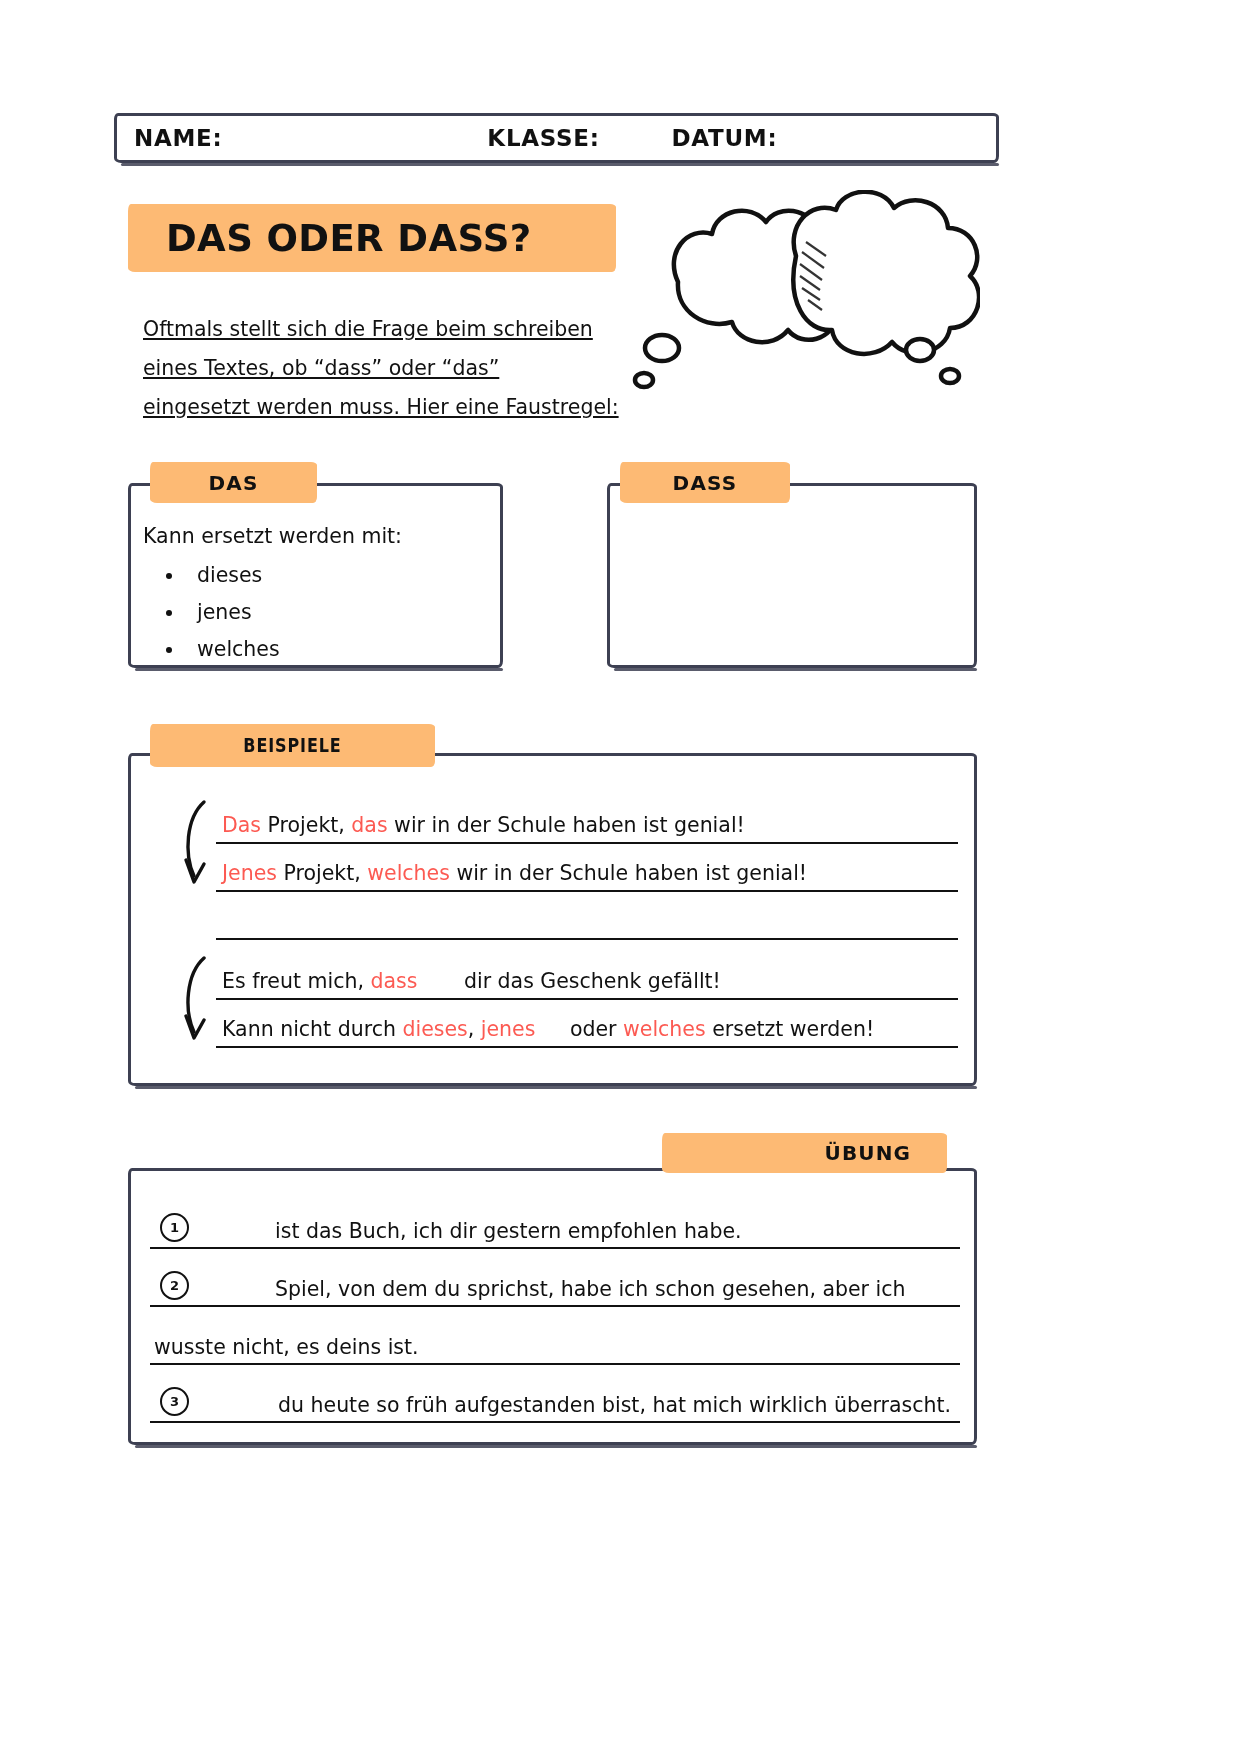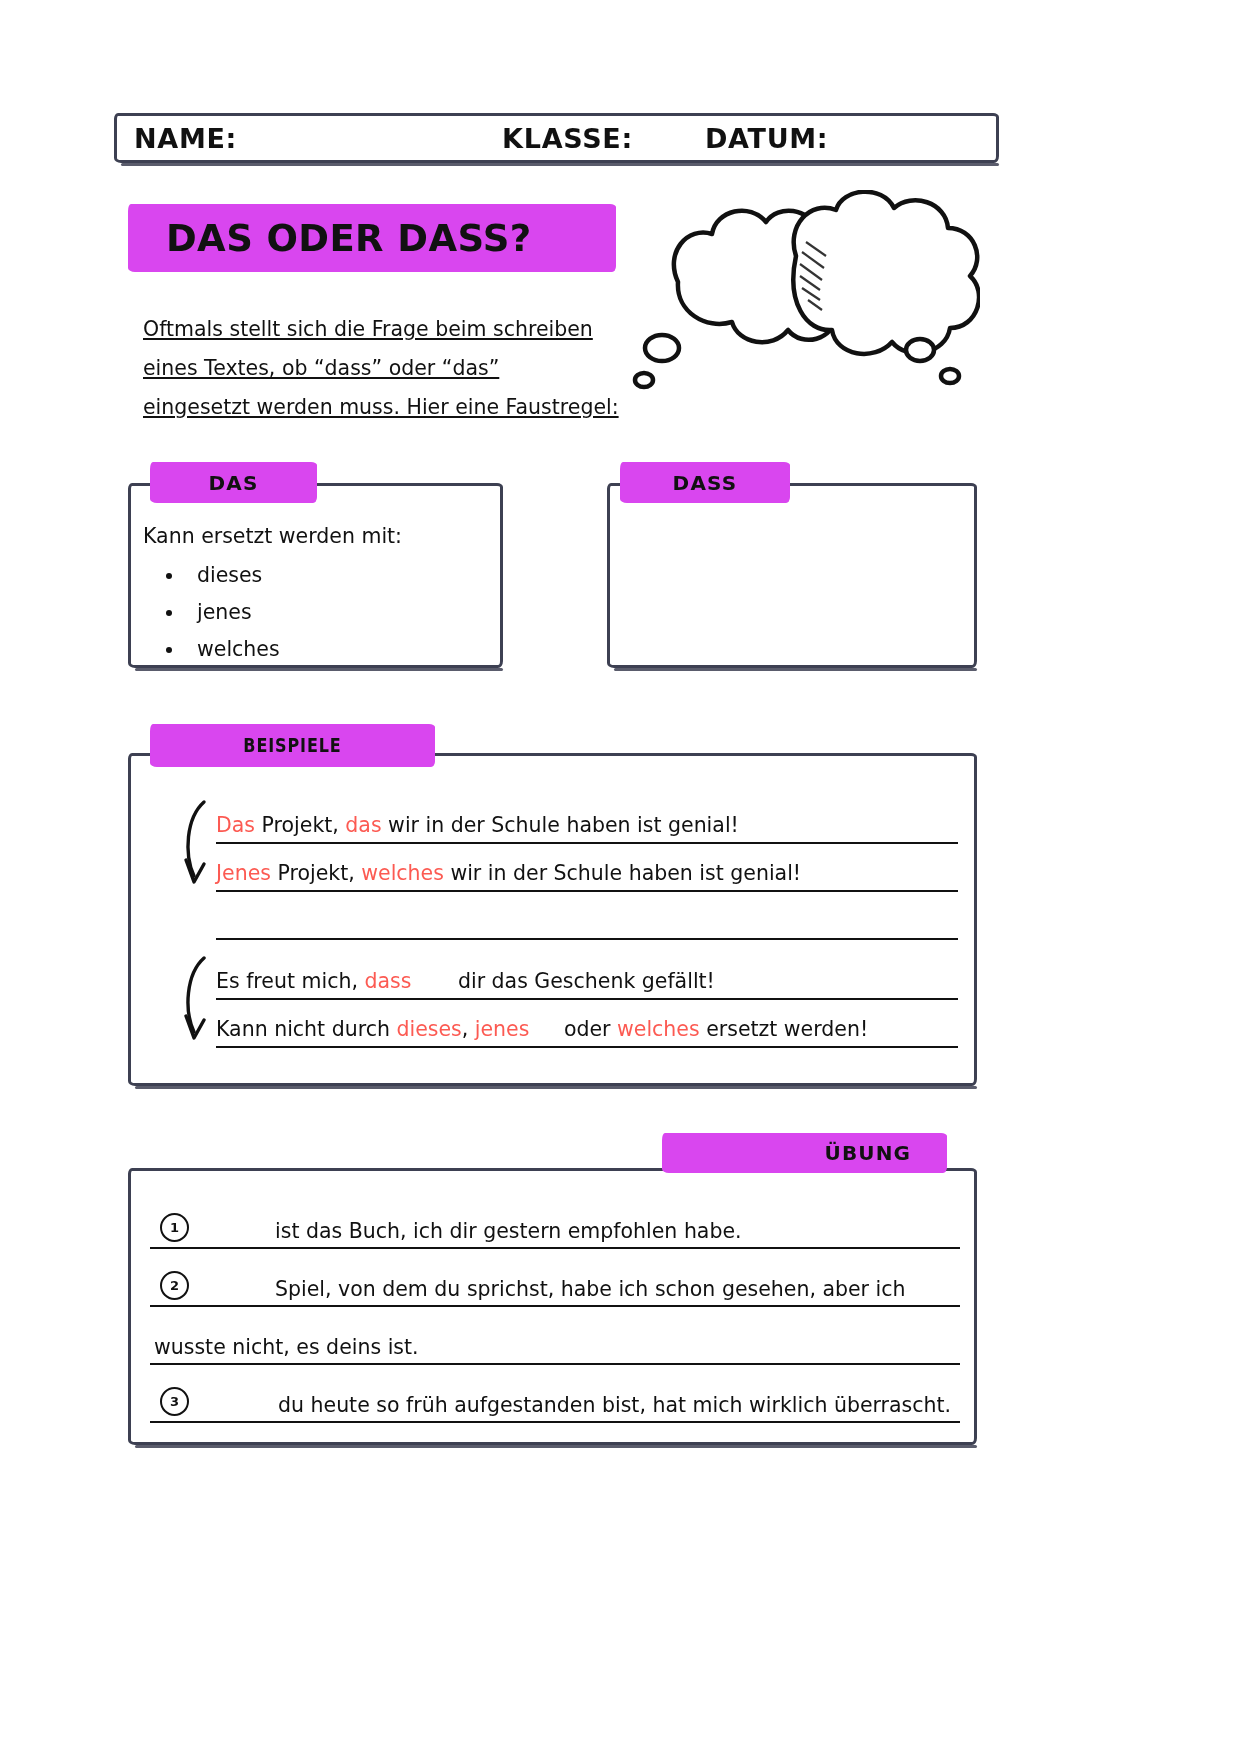--- a/index.html
+++ b/index.html
@@ -17,28 +17,28 @@
     background:#fff;
   }
   .sketch::after{
     content:"";position:absolute;left:4px;right:-3px;bottom:-6px;height:3px;
     background:#3d4052;border-radius:3px;opacity:.85;
   }
 
   
   #hdr{left:114px;top:113px;width:885px;height:50px;}
   .hdr-inner{position:absolute;inset:0;display:flex;align-items:center;}
-  .hdr-lbl{font-size:27px;letter-spacing:.7px;font-weight:600;}
+  .hdr-lbl{font-size:23px;letter-spacing:.7px;font-weight:600;}
   #lbl-name{margin-left:17px;}
   #lbl-klasse{margin-left:265px;}
   #lbl-datum{margin-left:72px;}
 
   
   .hl{
-    position:absolute;background:#d946ef;
+    position:absolute;background:#fdba74;
     border-radius:3px 6px 4px 7px / 7px 3px 6px 4px;
     display:flex;align-items:center;
   }
   #title-banner{left:128px;top:204px;width:488px;height:68px;}
   #title-text{font-size:37px;font-weight:700;letter-spacing:.4px;
               margin-left:38px;color:#111;}
 
   
   #intro{position:absolute;left:143px;top:310px;width:520px;
          font-size:20.5px;line-height:39px;font-weight:500;}
@@ -65,21 +65,21 @@
   
   #box-bsp{left:128px;top:753px;width:849px;height:333px;}
   #tab-bsp{left:150px;top:724px;width:285px;height:43px;}
   #tab-bsp .tab-text{font-size:19.5px;letter-spacing:1.1px;
       transform:scaleX(.82);transform-origin:center;}
   .ex-group{position:absolute;left:178px;width:780px;}
   #grp1{top:796px;}
   #grp2{top:952px;}
   .ex-line{position:relative;height:46px;margin-left:38px;
            border-bottom:2.5px solid #111;}
-  .ex-line span{position:absolute;left:0;bottom:5px;
+  .ex-line span{position:absolute;left:6px;bottom:5px;
                 font-size:20.5px;font-weight:500;white-space:nowrap;}
   .ex-gap{height:46px;margin-left:38px;border-bottom:2.5px solid #111;}
   .red{color:#FC5A52;}
   .arrow{position:absolute;left:0;top:2px;width:40px;height:92px;}
 
   
   #box-ueb{left:128px;top:1168px;width:849px;height:277px;}
   #tab-ueb{left:662px;top:1133px;width:285px;height:40px;}
   #tab-ueb .tab-text{font-size:20px;letter-spacing:1.1px;text-align:right;
       padding-right:36px;box-sizing:border-box;}

